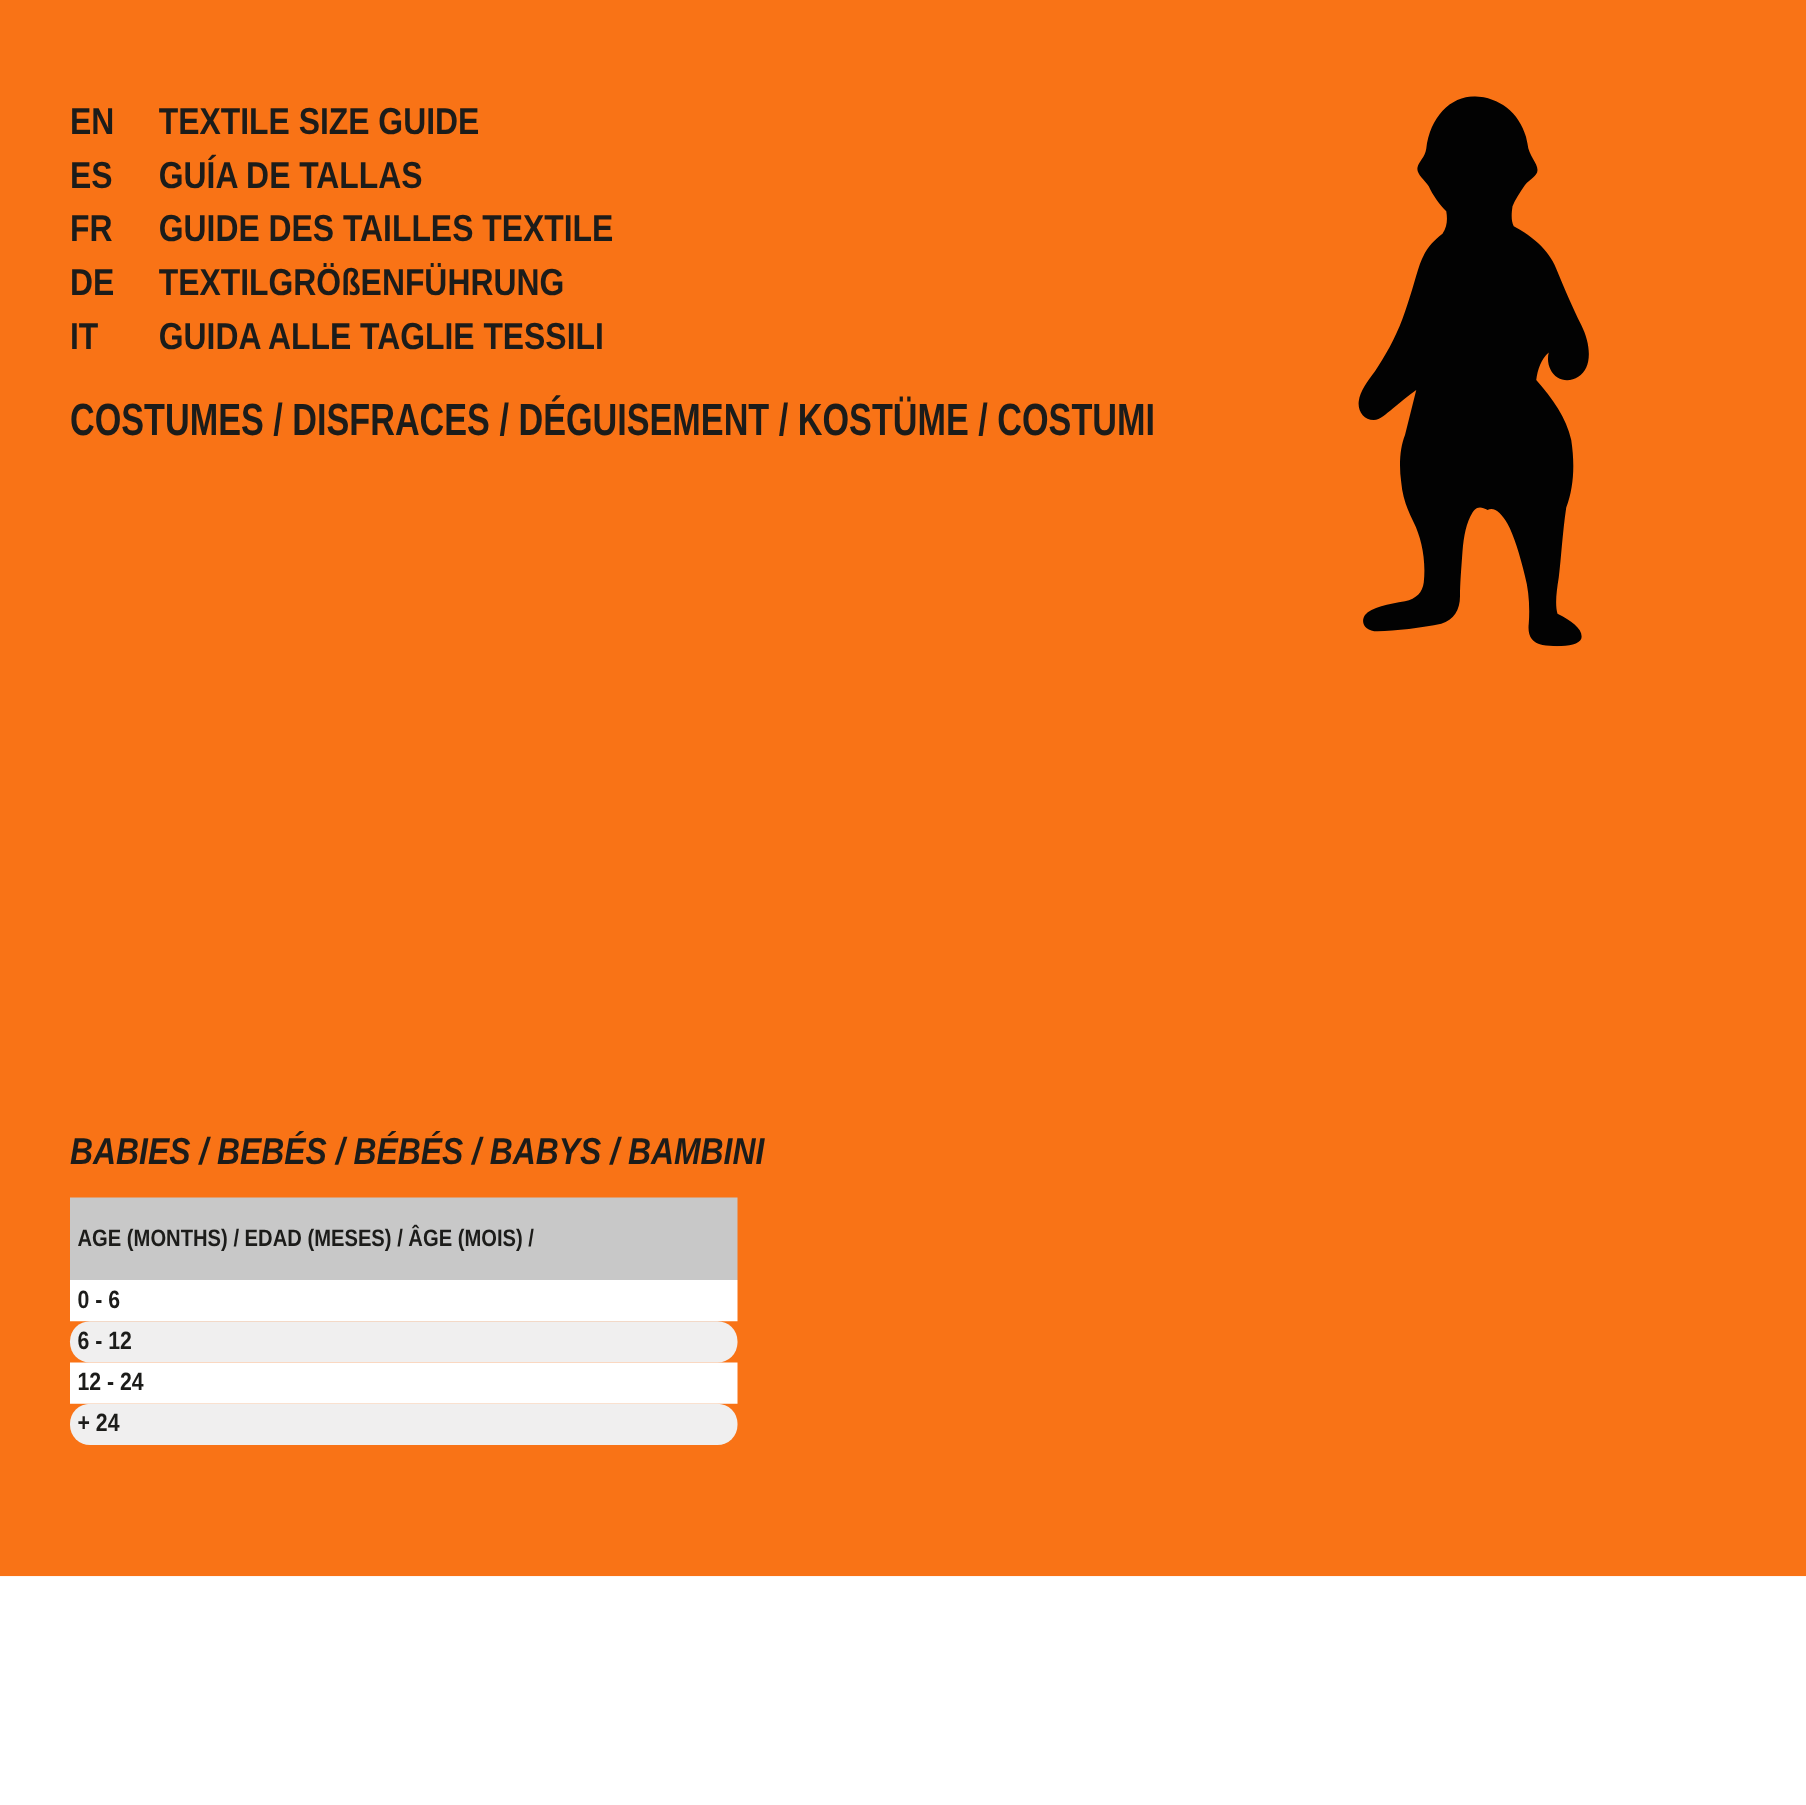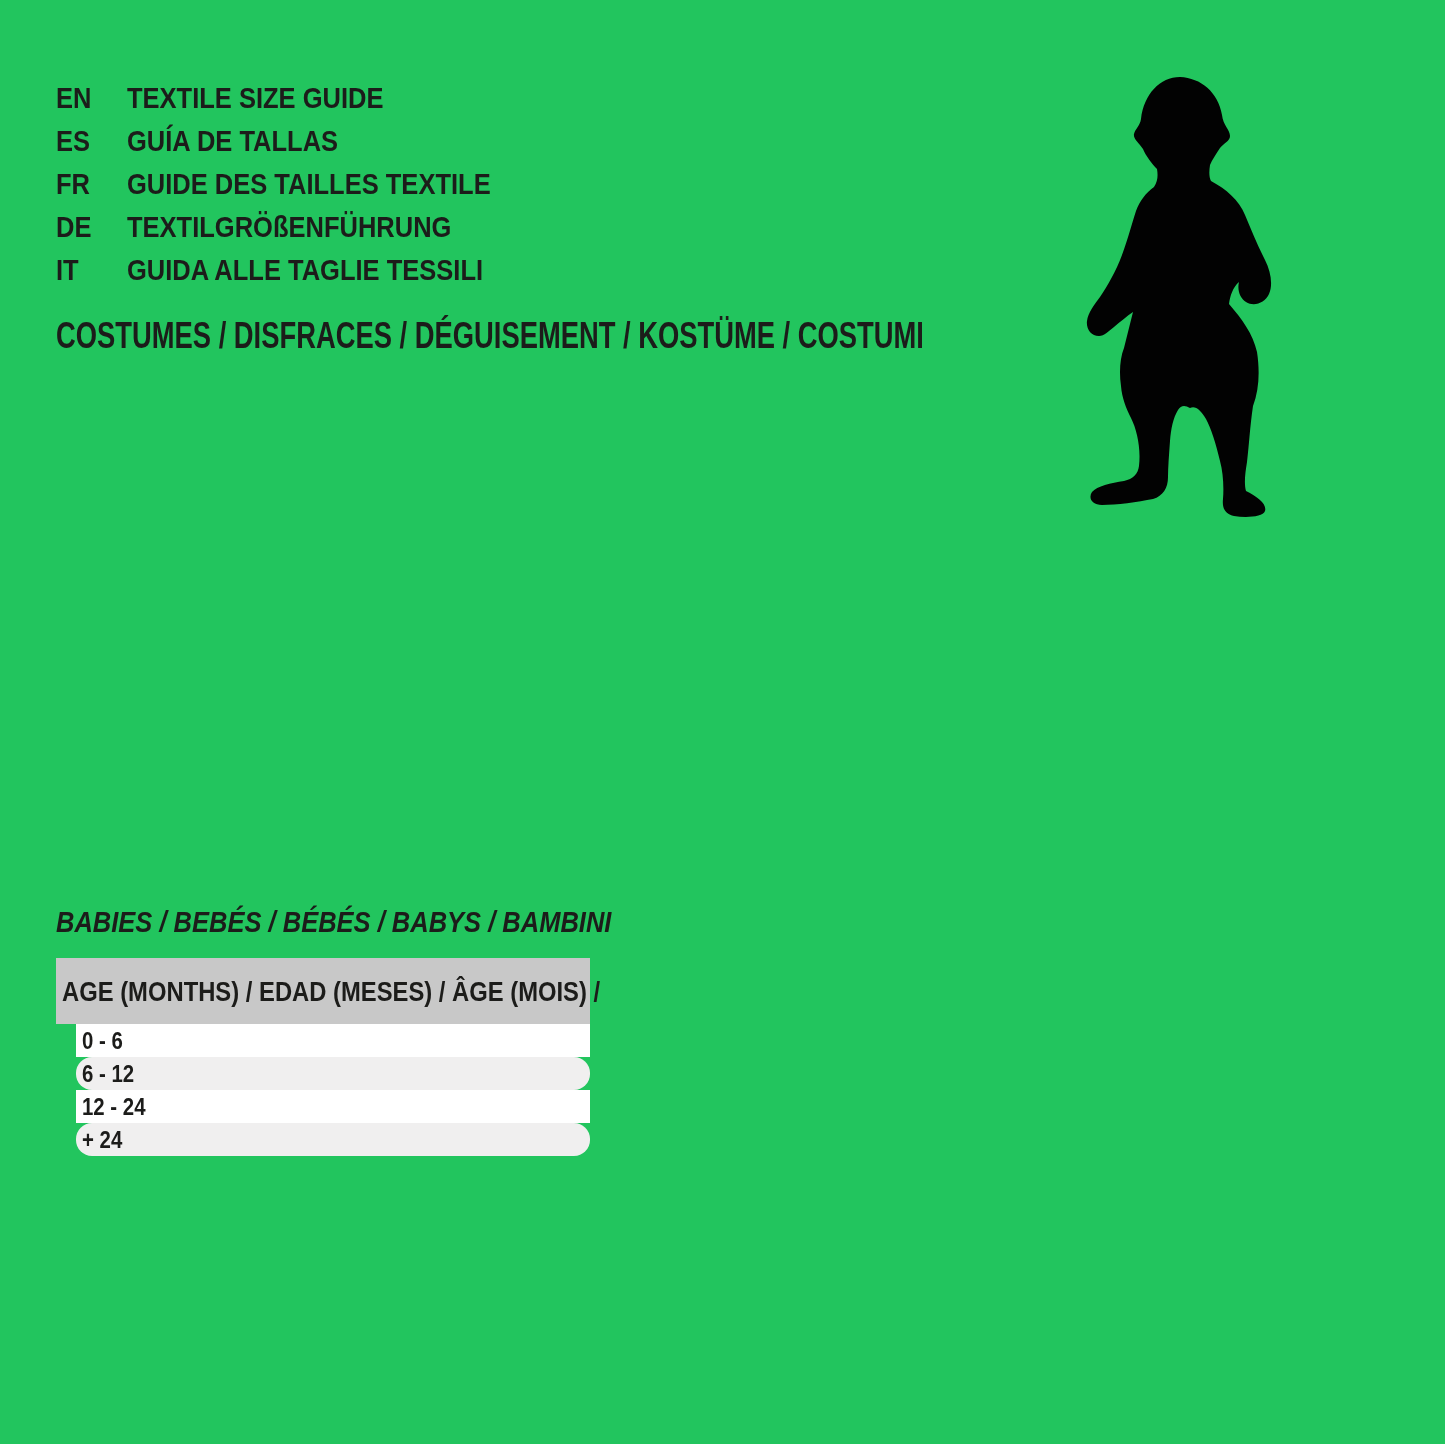--- a/index.html
+++ b/index.html
@@ -10,22 +10,22 @@
   }
   * { margin: 0; padding: 0; box-sizing: border-box; }
   html, body { background: #ffffff; }
   body {
     font-family: "Liberation Sans", "DejaVu Sans", sans-serif;
     color: var(--text);
   }
   .page {
     position: relative;
     width: 1445px;
-    height: 1444px;
-    background: #22c55e;
+    height: 1261px;
+    background: #f97316;
     overflow: hidden;
   }
   
   .cond {
     display: inline-block;
     transform: scaleX(0.85);
     transform-origin: 0 50%;
     white-space: nowrap;
     font-weight: 700;
     letter-spacing: 0;
@@ -92,30 +92,29 @@
   }
   .table-header {
     background: var(--table-header-bg);
     height: 66px;
     padding: 1px 0 0 6px;
     display: flex;
     flex-direction: column;
     justify-content: center;
   }
   .table-header .hline {
-    font-size: 28px;
+    font-size: 19px;
     line-height: 32px;
   }
   .table-row {
     height: 33px;
     line-height: 33px;
     padding-left: 6px;
-    font-size: 24px;
+    font-size: 20px;
     background: #ffffff;
-    margin-left: 20px;
   }
   .table-row.alt { background: var(--table-row-alt-bg); border-radius: 16px; }
 </style>
 </head>
 <body>
 
 <div class="page">
 
   <div class="lang-list">
     <div class="lang-row">

